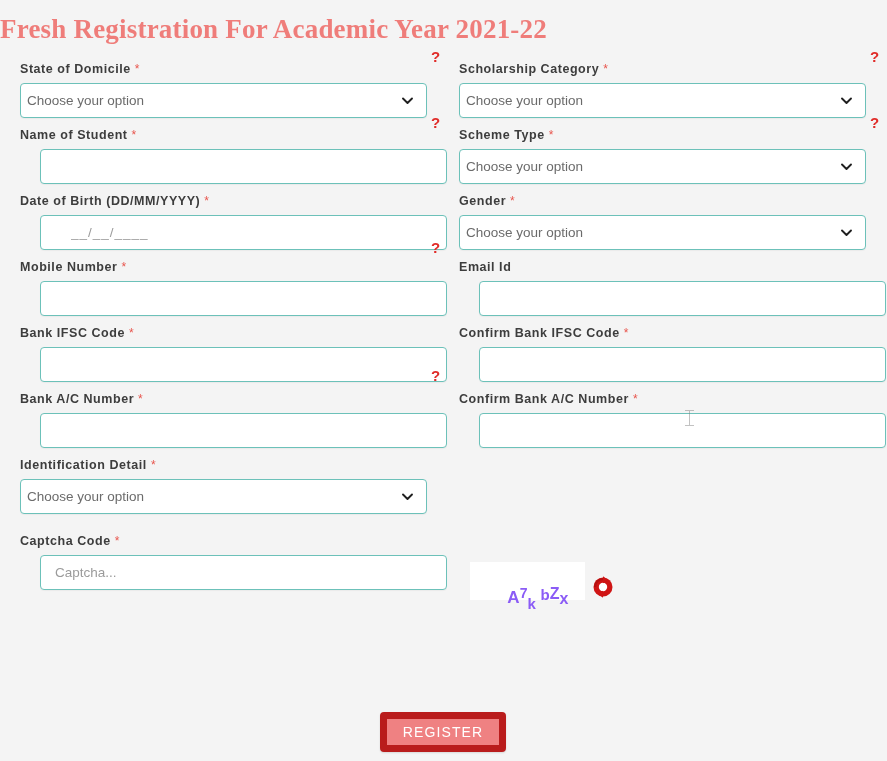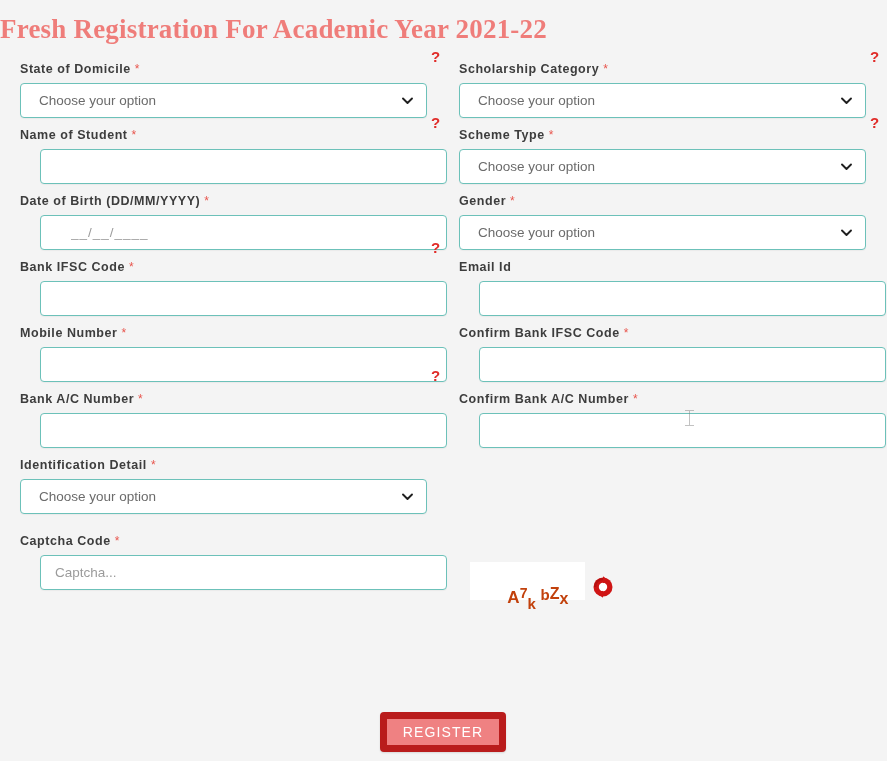--- a/index.html
+++ b/index.html
@@ -86,21 +86,21 @@
   .select-wrap .sel-text {
     display: flex;
     align-items: center;
     width: 407px;
     height: 35px;
     background: #ffffff;
     border: 1px solid #6cc1b9;
     border-radius: 4px;
     font-size: 13.5px;
     color: #6b6b6b;
-    padding: 0 30px 0 18px;
+    padding: 0 30px 0 6px;
     box-shadow: 0 1px 1px rgba(0,0,0,0.04);
   }
   .chevron {
     position: absolute;
     right: 13px;
     top: 11px;
     width: 13px;
     height: 13px;
     pointer-events: none;
   }
@@ -125,21 +125,21 @@
     height: 38px;
     background: #ffffff;
     display: block;
   }
   .captcha-text {
     position: absolute;
     left: 9px;
     top: 6px;
     font-family: "Liberation Sans", sans-serif;
     font-weight: bold;
-    color: #c2410c;
+    color: #8b5cf6;
     font-size: 17px;
     white-space: pre;
   }
   .captcha-text span { display: inline-block; }
   .cc1 { font-size: 17px; }
   .cc2 { font-size: 14px; transform: translateY(-5px); }
   .cc3 { font-size: 15px; transform: translateY(6px); }
   .cc4 { font-size: 15px; transform: translateY(-3px); }
   .cc5 { font-size: 16px; transform: translateY(-4px); }
   .cc6 { font-size: 16px; transform: translateY(1px); }
@@ -251,29 +251,29 @@
       <div class="field">
         <label class="field-label">
           <span>Date of Birth (DD/MM/YYYY)</span>
           <span class="req">*</span>
         </label>
         <input class="control" type="text" style="padding-left: 30px; letter-spacing: 1px;" placeholder="__/__/____">
       </div>
 
       <div class="field">
         <label class="field-label">
+          <span>Mobile Number</span>
+          <span class="req">*</span>
+        </label>
+        <input class="control" type="text" placeholder="" style="">
+      </div>
+
+      <div class="field">
+        <label class="field-label">
           <span>Bank IFSC Code</span>
-          <span class="req">*</span>
-        </label>
-        <input class="control" type="text" placeholder="" style="">
-      </div>
-
-      <div class="field">
-        <label class="field-label">
-          <span>Mobile Number</span>
           <span class="req">*</span>
         </label>
         <input class="control" type="text" placeholder="" style="">
       </div>
 
       <div class="field">
         <label class="field-label">
           <span>Bank A/C Number</span>
           <span class="req">*</span>
         </label>

